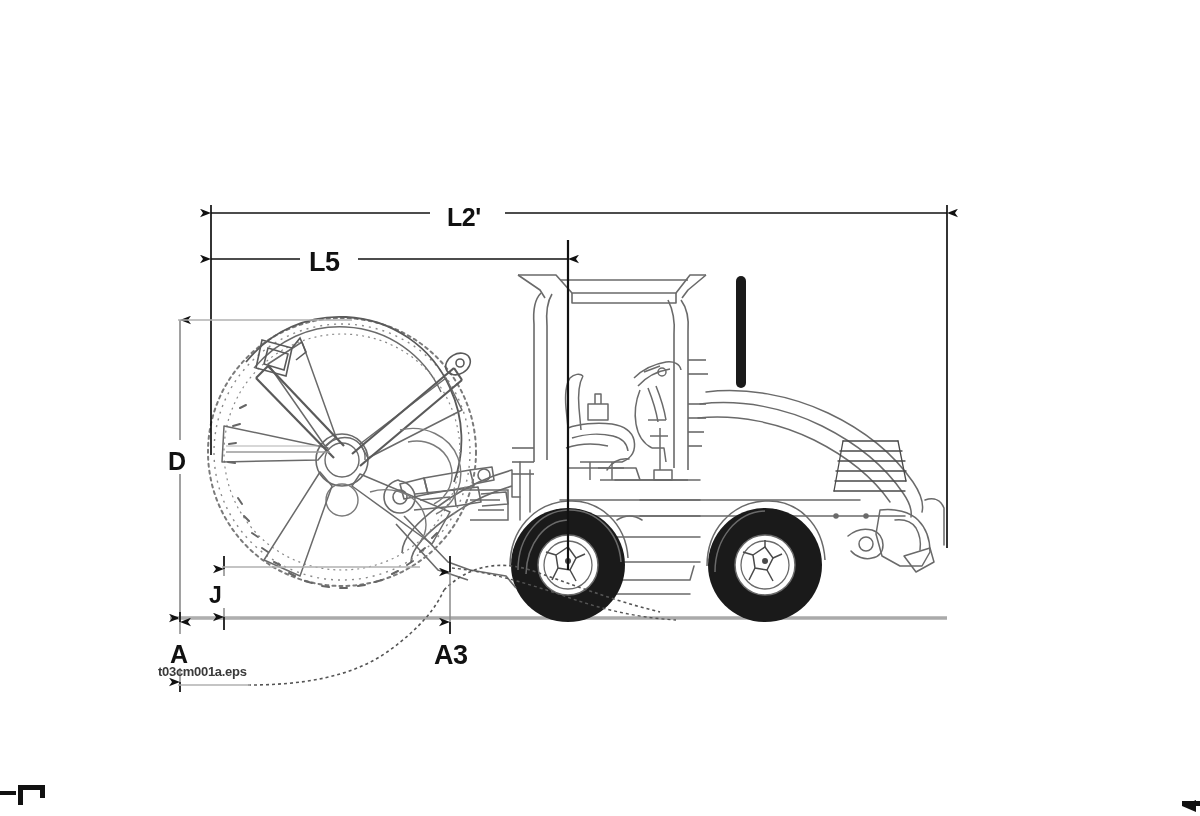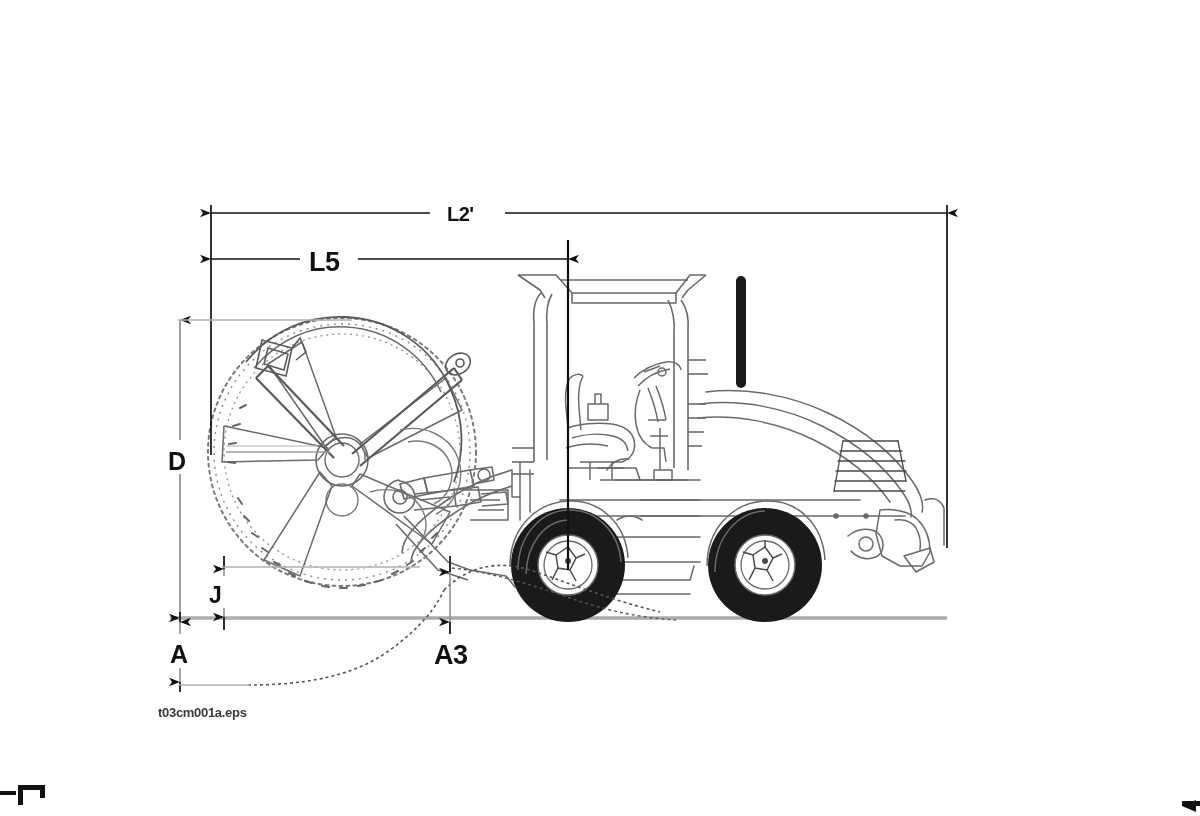--- a/index.html
+++ b/index.html
@@ -25,30 +25,30 @@
     height: 816px;
   }
   .dim-label {
     position: absolute;
     font-family: "Liberation Sans", sans-serif;
     font-weight: bold;
     color: #111111;
     white-space: nowrap;
     letter-spacing: -0.5px;
   }
-  #lbl-L2 { left: 447px; top: 203px; font-size: 20px; }
+  #lbl-L2 { left: 447px; top: 203px; font-size: 25px; }
   #lbl-L5 { left: 309px; top: 247px; font-size: 27px; }
   #lbl-D  { left: 168px; top: 447px; font-size: 25px; }
   #lbl-J  { left: 209px; top: 582px; font-size: 23px; }
   #lbl-A  { left: 170px; top: 640px; font-size: 25px; }
   #lbl-A3 { left: 434px; top: 640px; font-size: 27px; }
   #lbl-file {
     position: absolute;
     left: 158px;
-    top: 705px;
+    top: 664px;
     font-family: "Liberation Sans", sans-serif;
     font-size: 13px;
     font-weight: bold;
     color: #3a3a3a;
     letter-spacing: -0.3px;
     white-space: nowrap;
   }
 </style>
 </head>
 <body>

